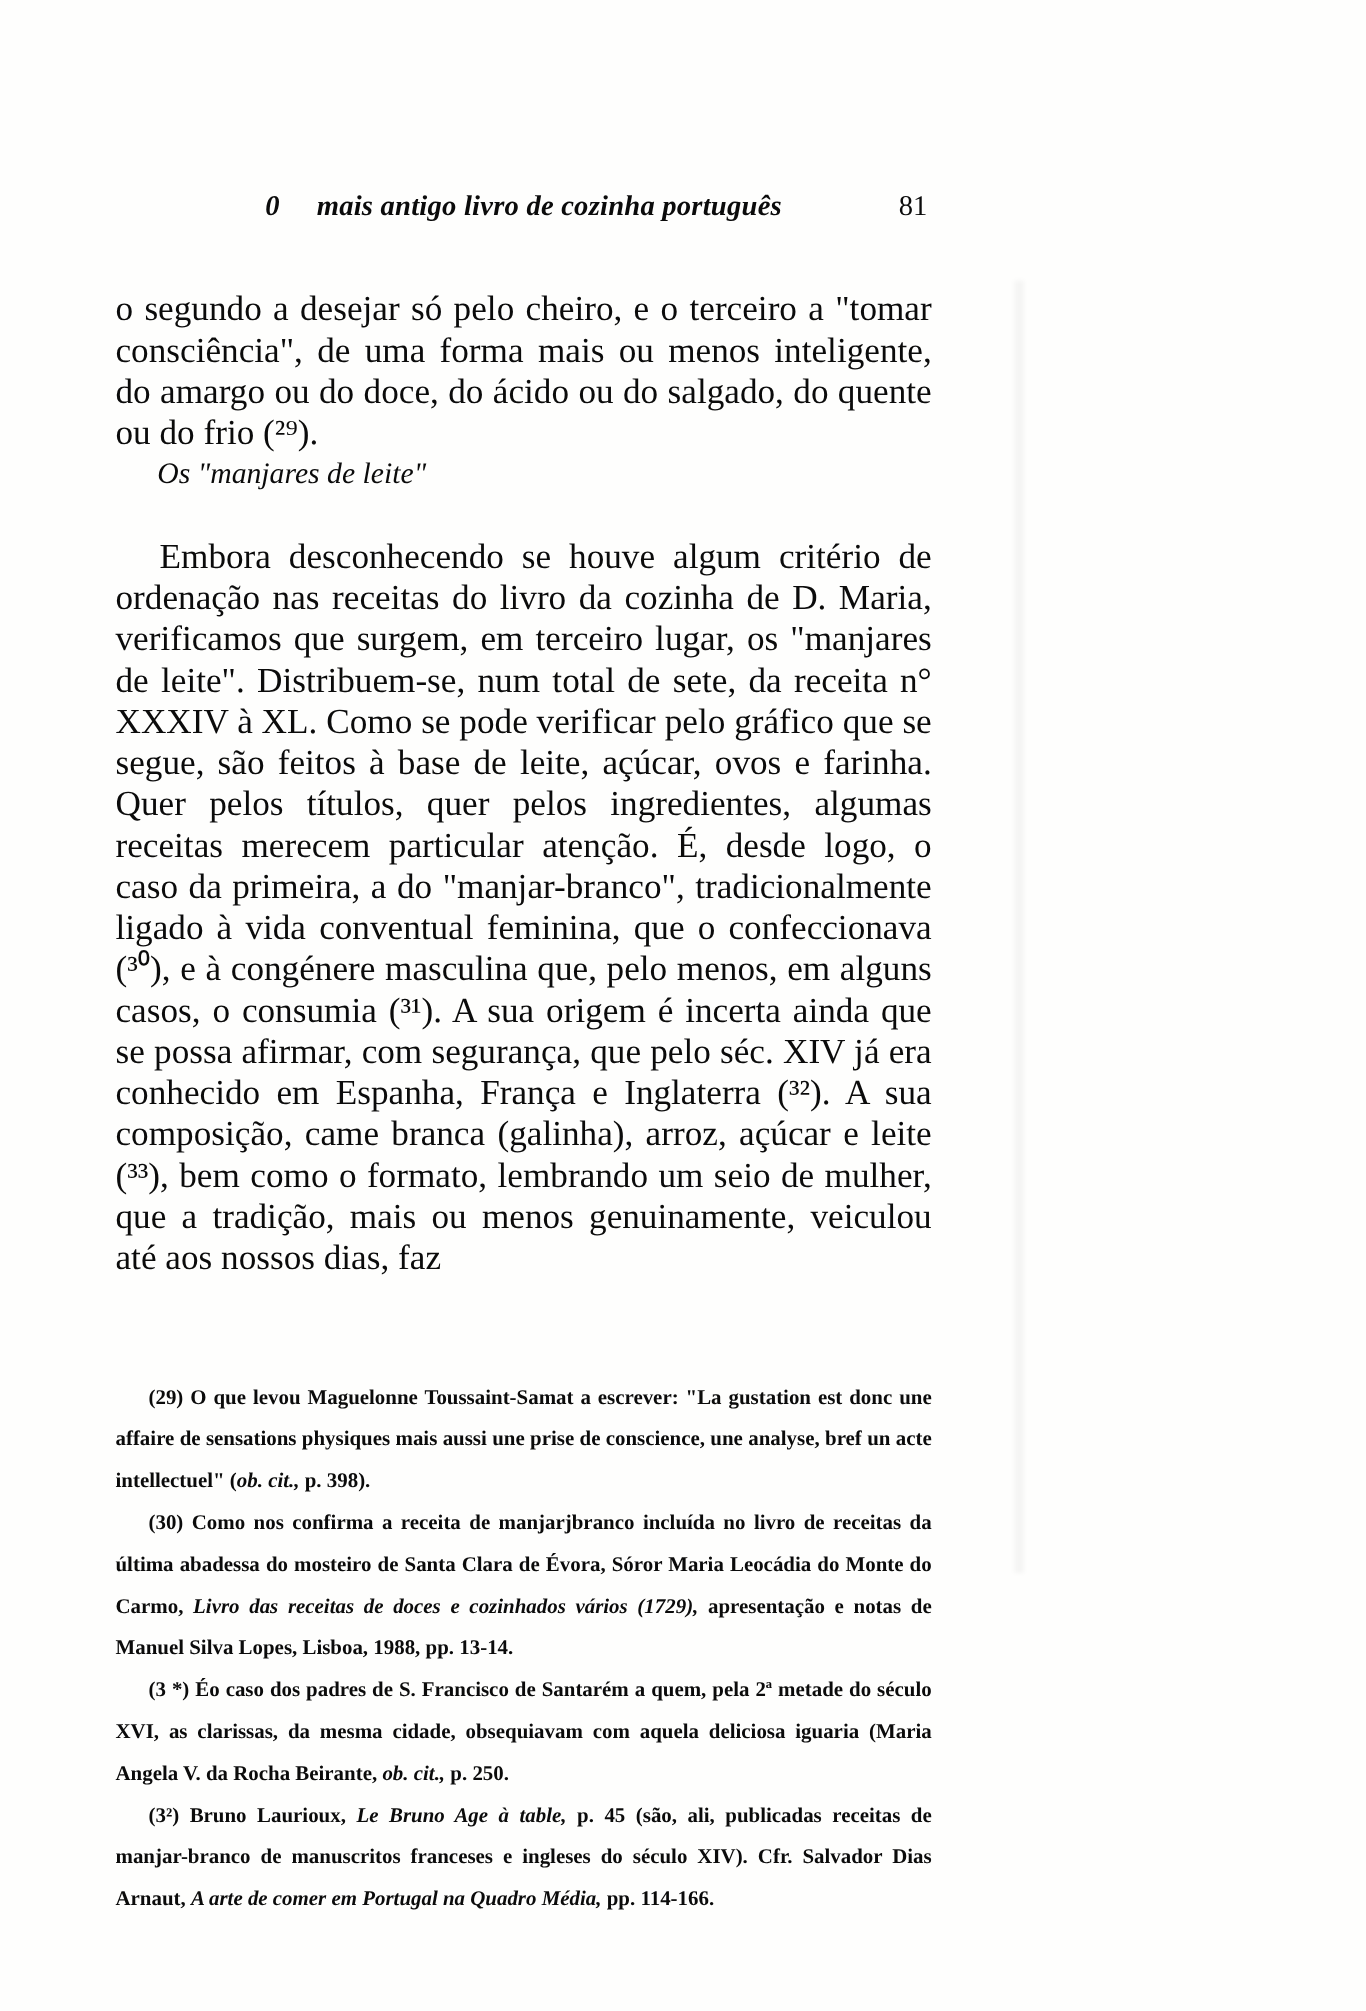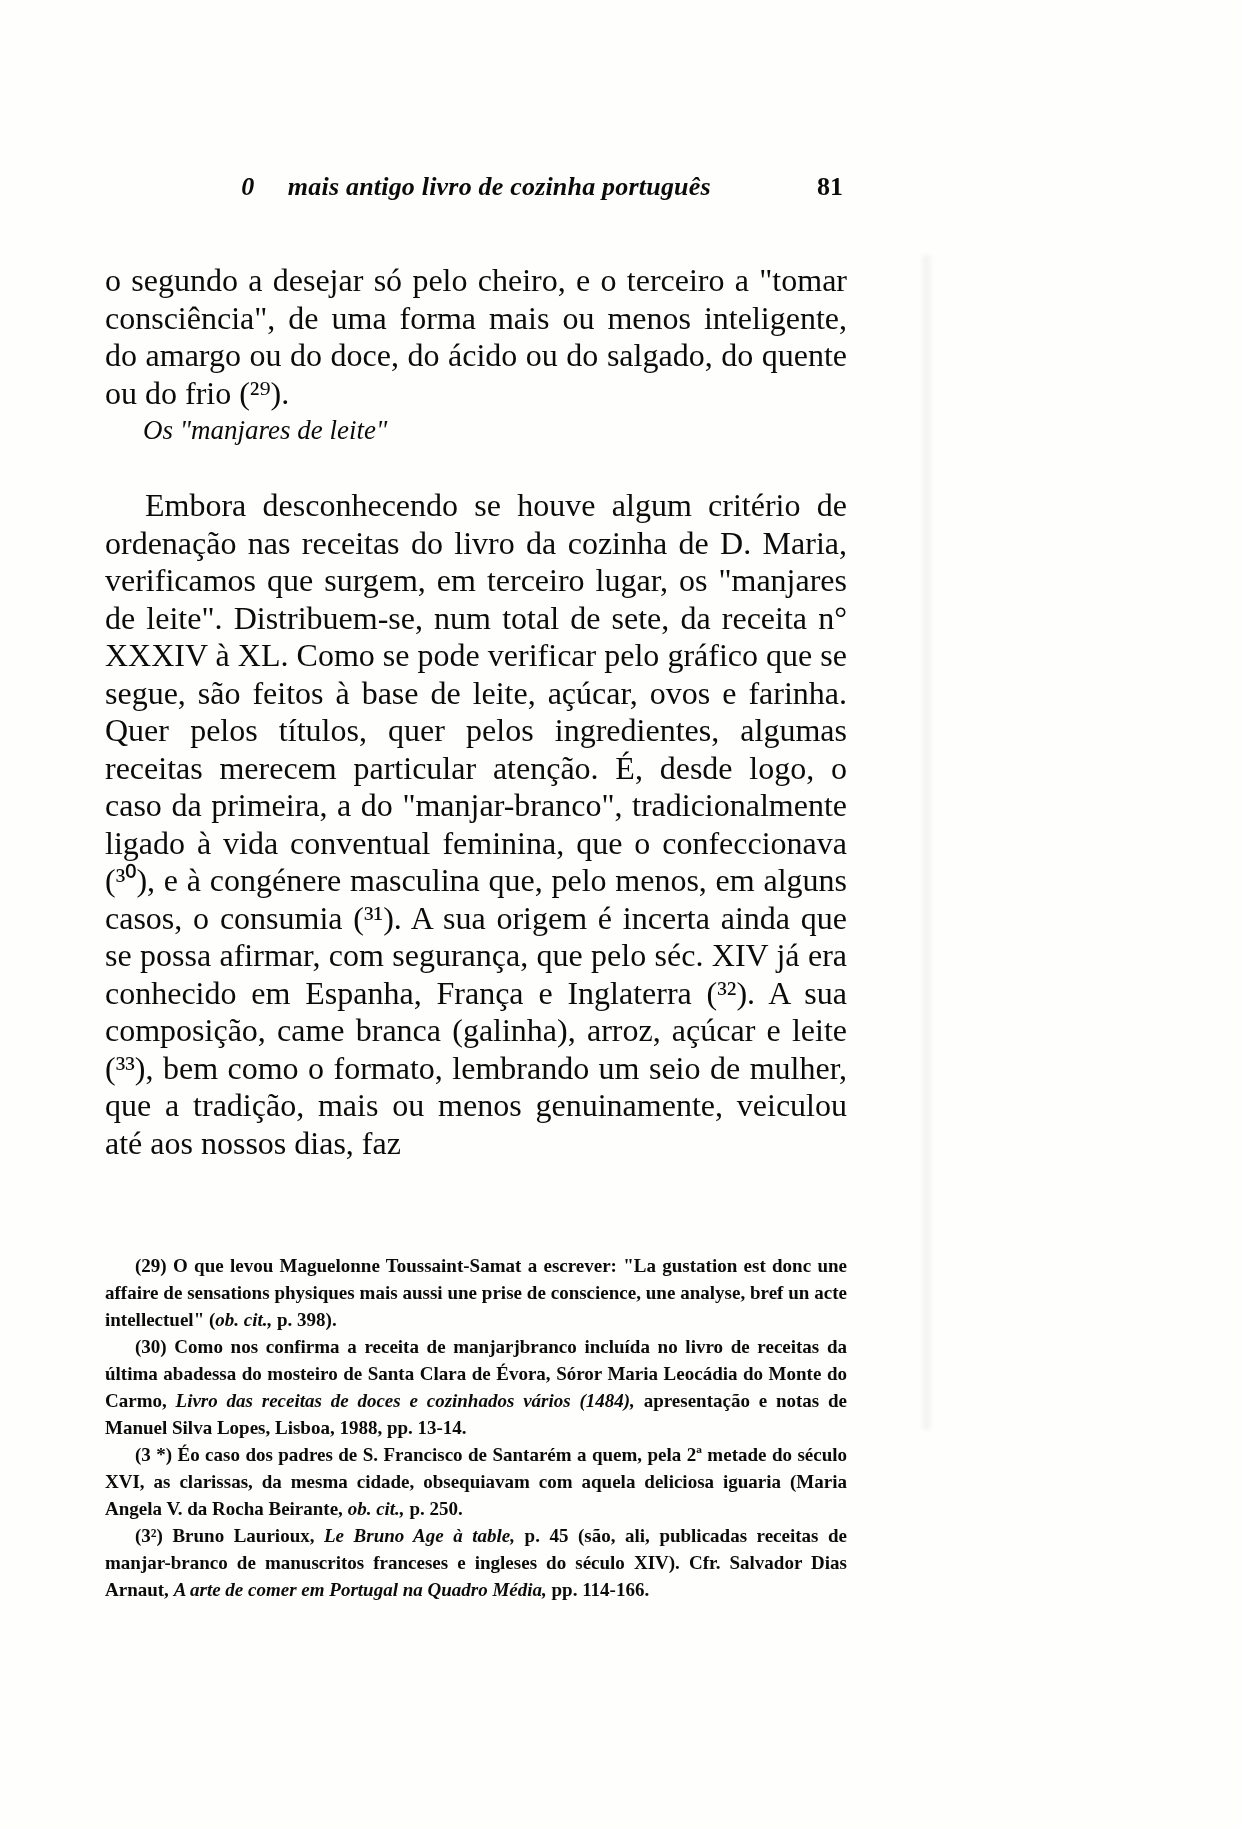--- a/index.html
+++ b/index.html
@@ -44,21 +44,21 @@
     font-weight: bold;
     font-style: italic;
     white-space: pre;
     letter-spacing: 0.2px;
   }
   .head-page {
     position: absolute;
     right: 4px;
     top: 0;
     font-size: 26px;
-    font-weight: bold;
+    font-weight: normal;
     font-style: normal;
   }
   p.body {
     margin: 0;
     font-size: 32px;
     line-height: 37.5px;
     text-align: justify;
   }
   .para1 {
     margin-bottom: 28px;
@@ -71,21 +71,21 @@
     text-indent: 38px;
     line-height: 37px;
   }
   .para2 {
     text-indent: 40px;
   }
   .footnotes {
     margin-top: 90px;
     font-size: 19px;
     font-weight: bold;
-    line-height: 27px;
+    line-height: 38px;
     text-align: justify;
   }
   .fn {
     margin: 0;
     text-indent: 30px;
   }
   .it {
     font-style: italic;
   }
 </style>
@@ -103,21 +103,21 @@
 
     <p class="body para1">o segundo a desejar só pelo cheiro, e o terceiro a "tomar consciência", de uma forma mais ou menos inteligente, do amargo ou do doce, do ácido ou do salgado, do quente ou do frio (²⁹).</p>
 
     <h2 class="section-heading">Os "manjares de leite"</h2>
 
     <p class="body para2">Embora desconhecendo se houve algum critério de ordenação nas receitas do livro da cozinha de D. Maria, verificamos que surgem, em terceiro lugar, os "manjares de leite". Distribuem-se, num total de sete, da receita n° XXXIV à XL. Como se pode verificar pelo gráfico que se segue, são feitos à base de leite, açúcar, ovos e farinha. Quer pelos títulos, quer pelos ingredientes, algumas receitas merecem particular atenção. É, desde logo, o caso da primeira, a do "manjar-branco", tradicionalmente ligado à vida conventual feminina, que o confeccionava (³⁰), e à congénere masculina que, pelo menos, em alguns casos, o consumia (³¹). A sua origem é incerta ainda que se possa afirmar, com segurança, que pelo séc. XIV já era conhecido em Espanha, França e Inglaterra (³²). A sua composição, came branca (galinha), arroz, açúcar e leite (³³), bem como o formato, lembrando um seio de mulher, que a tradição, mais ou menos genuinamente, veiculou até aos nossos dias, faz</p>
 
     <div class="footnotes">
       <p class="fn"><span>(29) O que levou Maguelonne Toussaint-Samat a escrever: "La gustation est donc une affaire de sensations physiques mais aussi une prise de conscience, une analyse, bref un acte intellectuel" (</span><span class="it">ob. cit.,</span><span> p. 398).</span></p>
 
-      <p class="fn"><span>(30) Como nos confirma a receita de manjarjbranco incluída no livro de receitas da última abadessa do mosteiro de Santa Clara de Évora, Sóror Maria Leocádia do Monte do Carmo, </span><span class="it">Livro das receitas de doces e cozinhados vários (1484),</span><span> apresentação e notas de Manuel Silva Lopes, Lisboa, 1988, pp. 13-14.</span></p>
+      <p class="fn"><span>(30) Como nos confirma a receita de manjarjbranco incluída no livro de receitas da última abadessa do mosteiro de Santa Clara de Évora, Sóror Maria Leocádia do Monte do Carmo, </span><span class="it">Livro das receitas de doces e cozinhados vários (1729),</span><span> apresentação e notas de Manuel Silva Lopes, Lisboa, 1988, pp. 13-14.</span></p>
 
       <p class="fn"><span>(3 *) Éo caso dos padres de S. Francisco de Santarém a quem, pela 2ª metade do século XVI, as clarissas, da mesma cidade, obsequiavam com aquela deliciosa iguaria (Maria Angela V. da Rocha Beirante, </span><span class="it">ob. cit.,</span><span> p. 250.</span></p>
 
       <p class="fn"><span>(3²)  Bruno Laurioux, </span><span class="it">Le Bruno Age à table,</span><span> p. 45 (são, ali, publicadas receitas de manjar-branco de manuscritos franceses e ingleses do século XIV). Cfr. Salvador Dias Arnaut, </span><span class="it">A arte de comer em Portugal na Quadro Média,</span><span> pp. 114-166.</span></p>
 
     </div>
 
   </div>
 </div>
 

